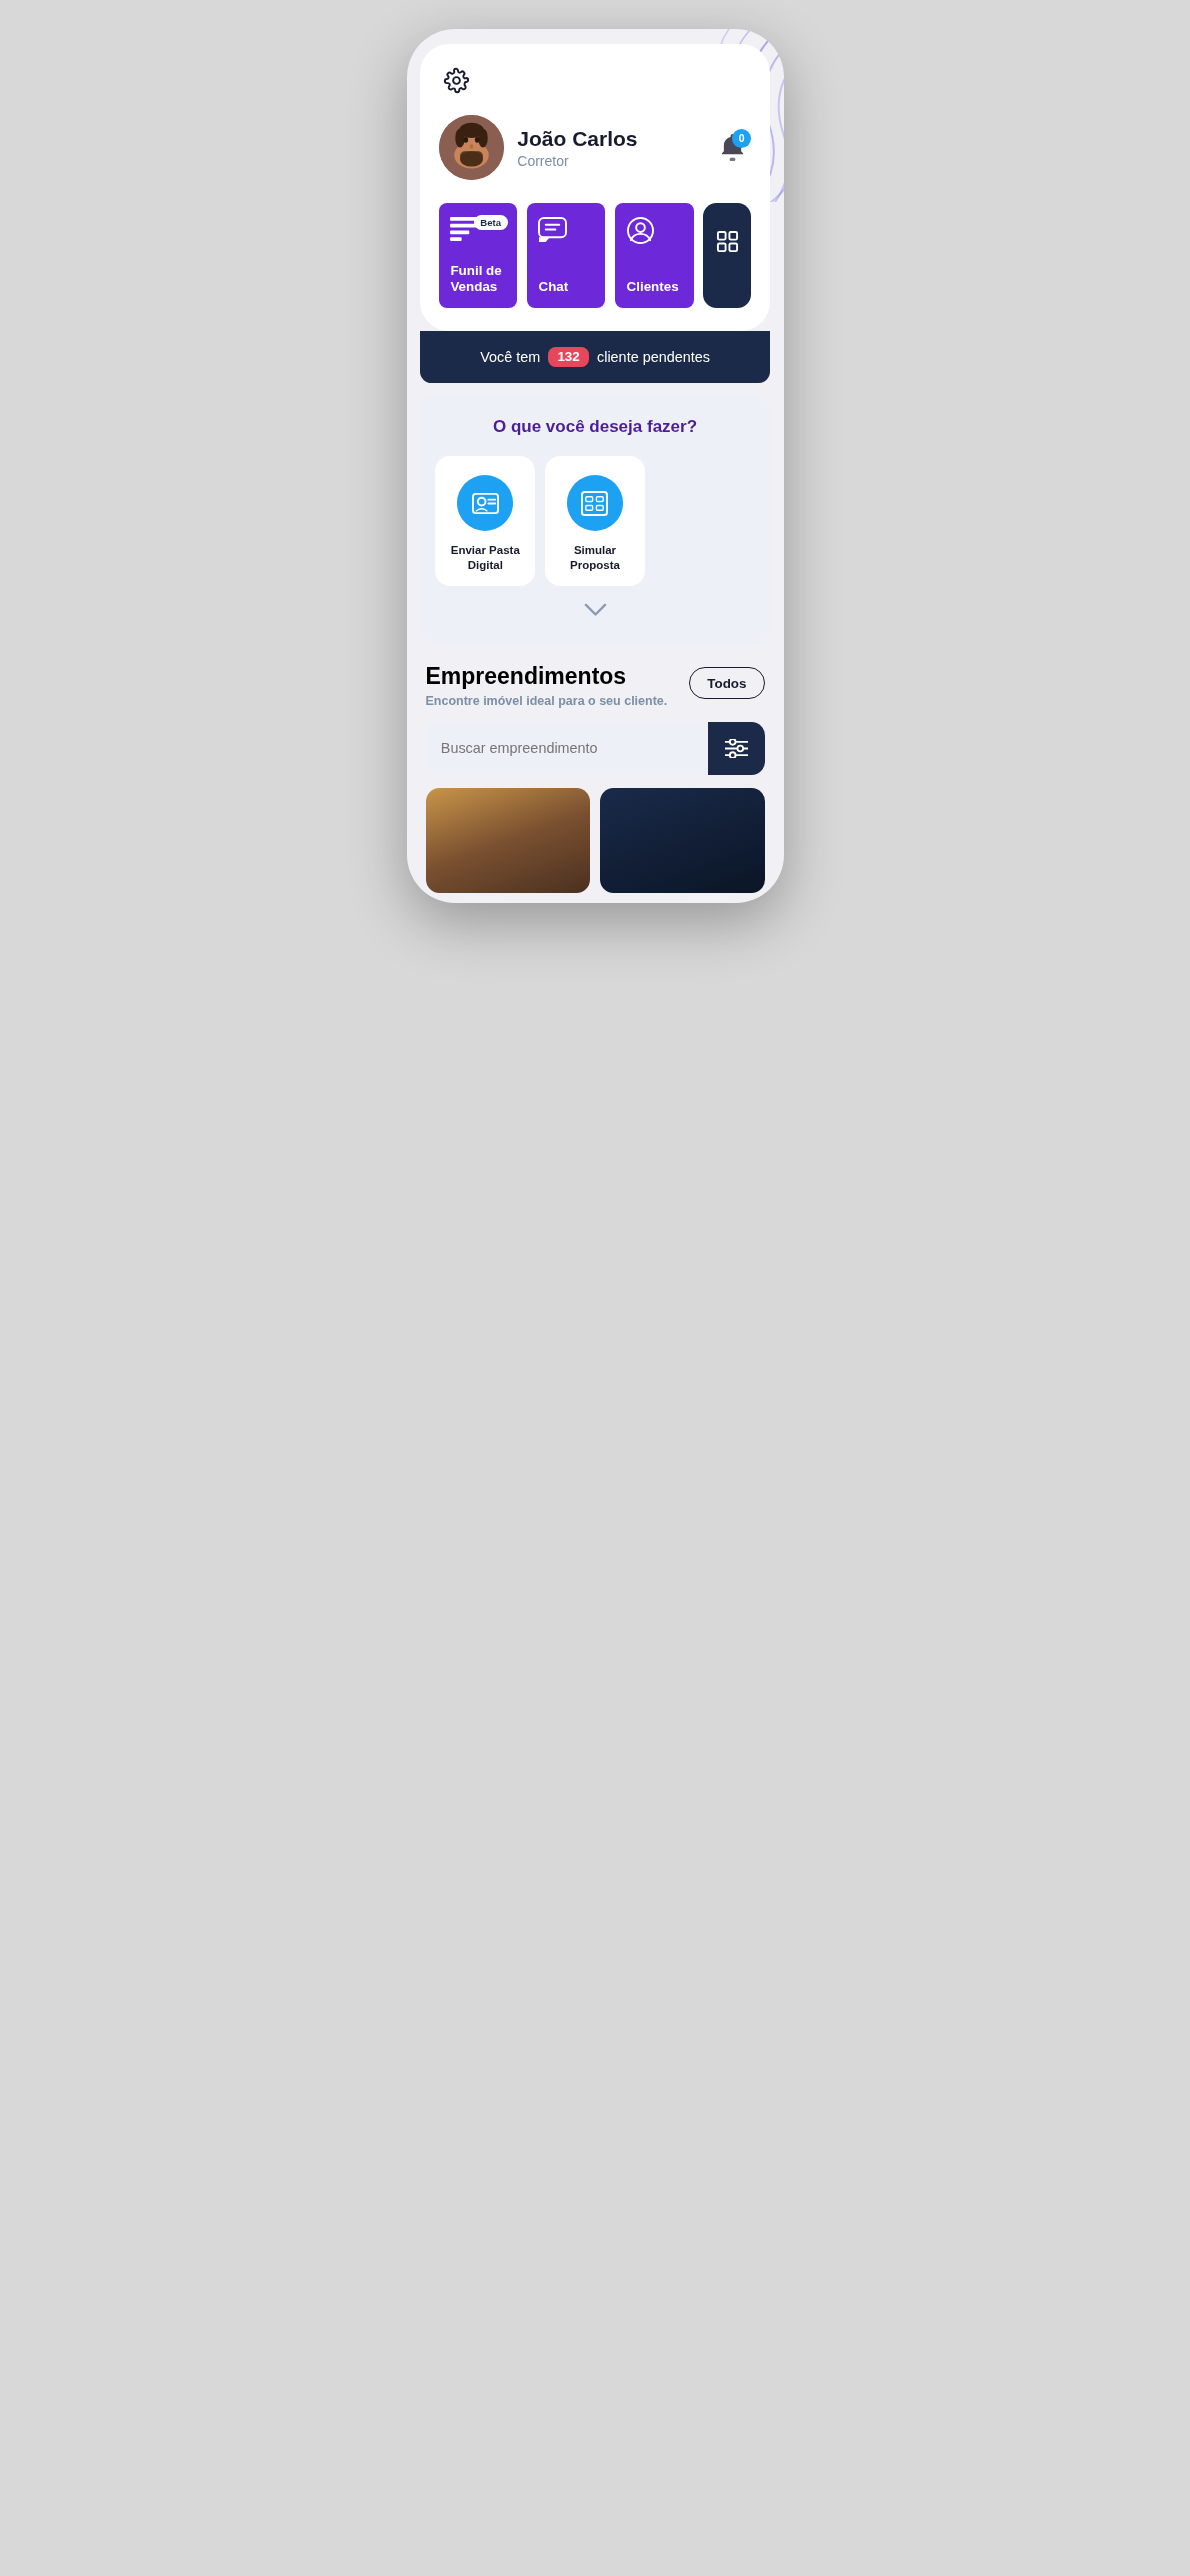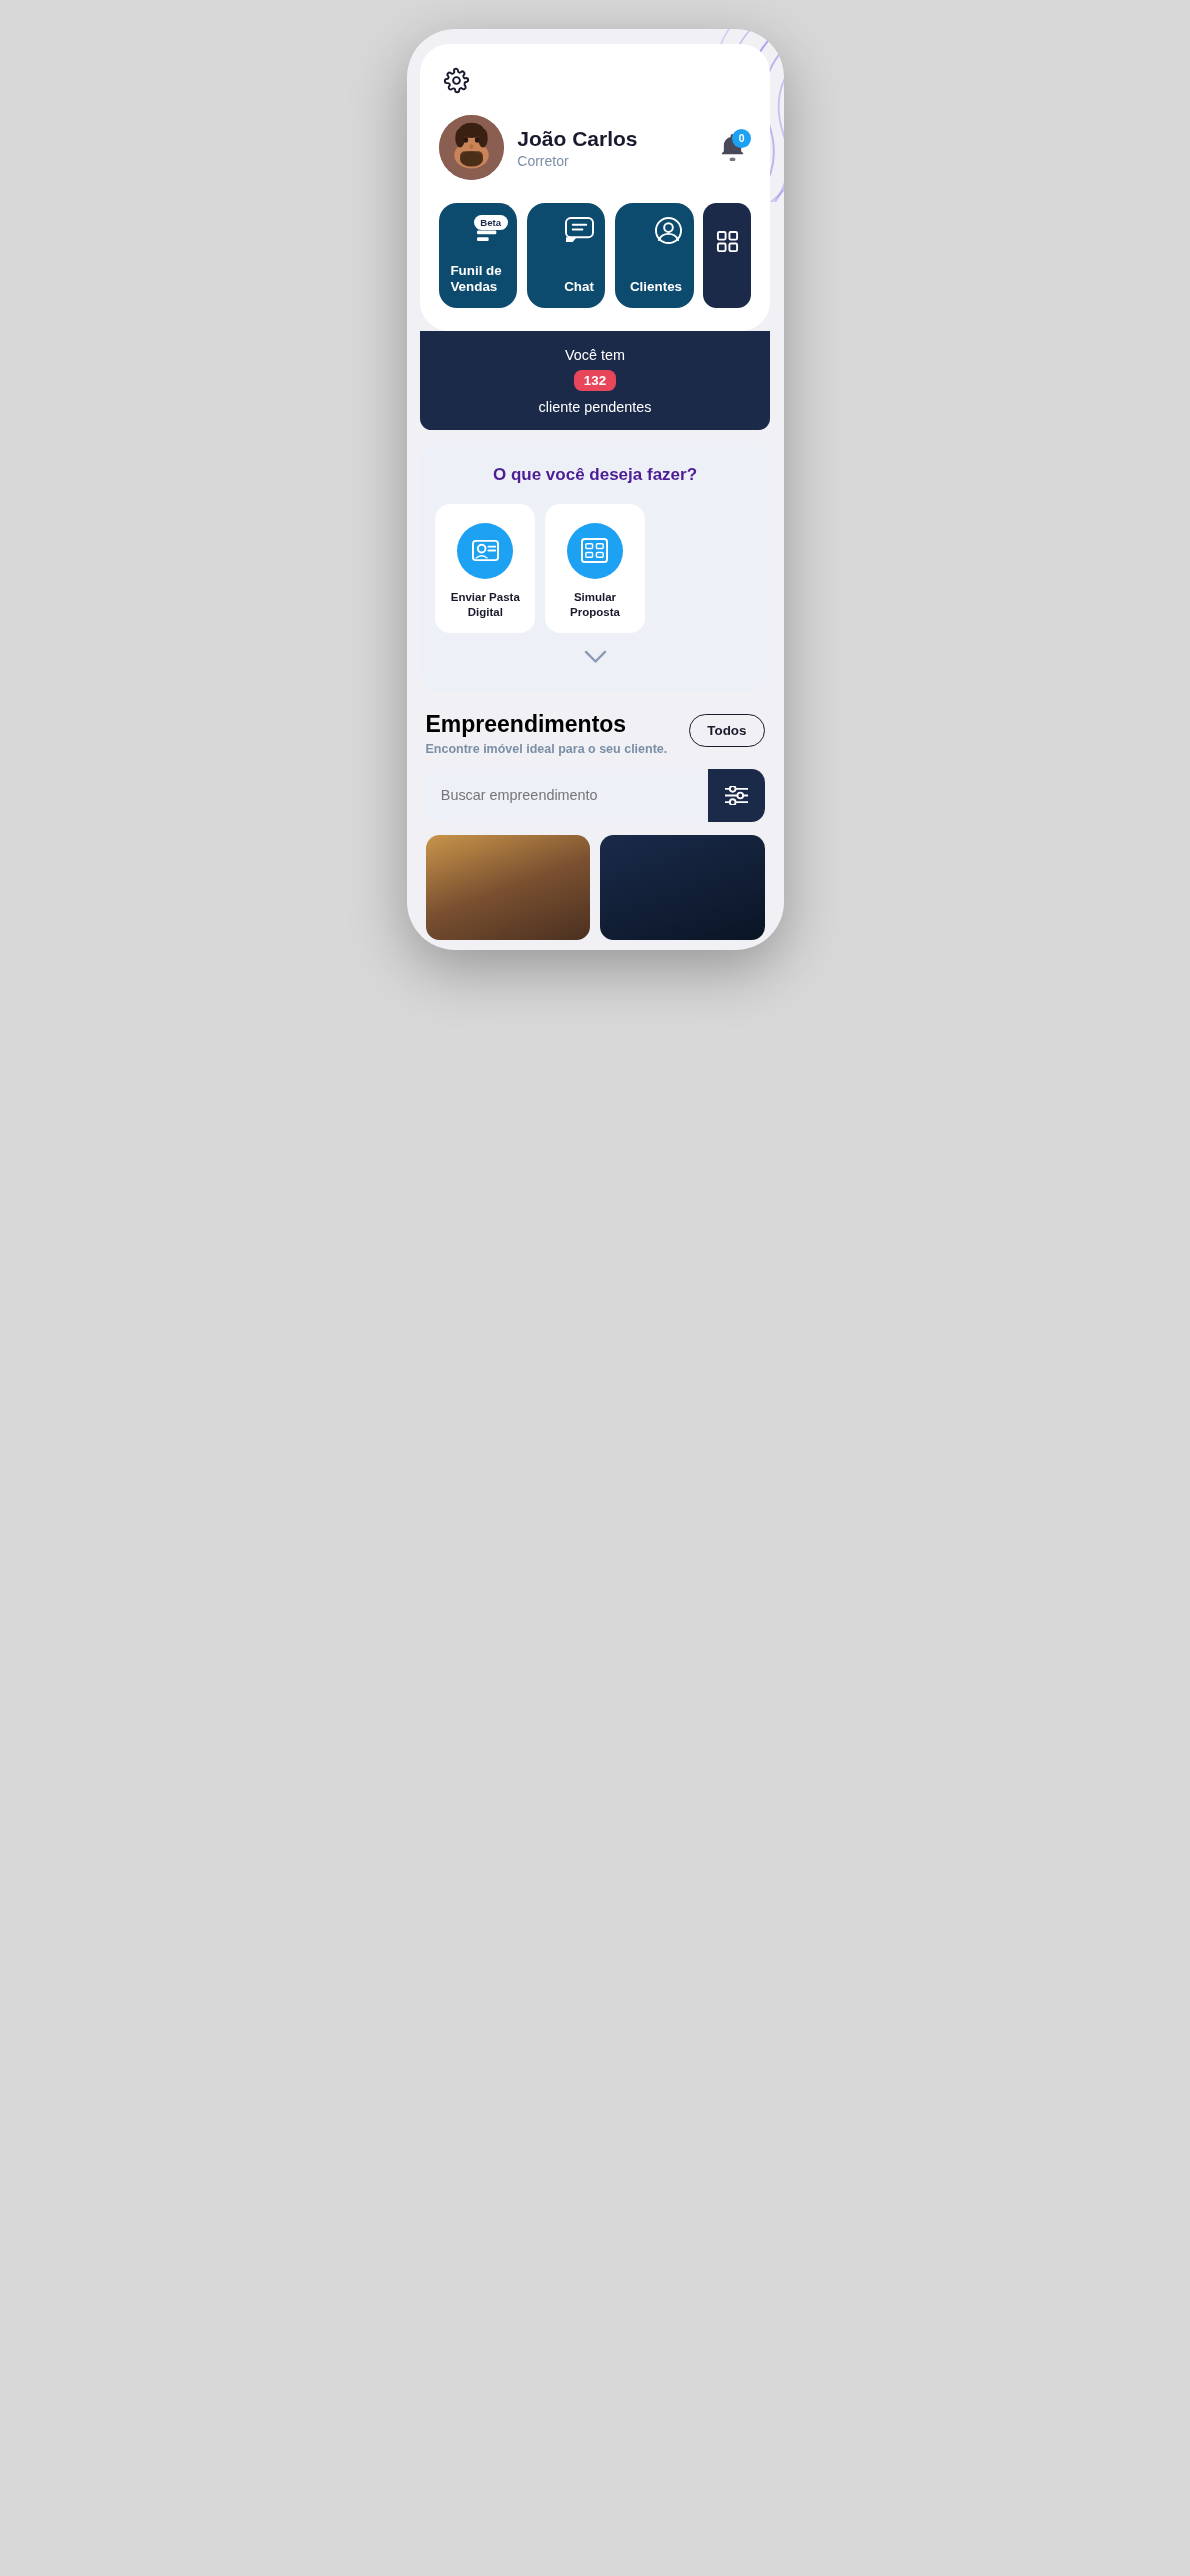--- a/index.html
+++ b/index.html
@@ -136,28 +136,28 @@
     }
 
     
     .menu-row {
       display: flex;
       gap: 9.6px;
       overflow: visible;
     }
 
     .menu-item {
-      background: #0c4a6e;
-      border-radius: 18px;
+      background: #6d28d9;
+      border-radius: 8px;
       padding: 13.4px 11.5px;
       flex: 1;
       min-height: 105px;
       display: flex;
       flex-direction: column;
-      align-items: flex-end;
+      align-items: flex-start;
       justify-content: space-between;
       cursor: pointer;
       position: relative;
       min-width: 0;
     }
 
     .menu-item-icon {
       color: #fff;
       font-size: 27px;
       line-height: 1;
@@ -203,21 +203,20 @@
       padding: 15.3px 19px;
       text-align: right;
       font-size: 14.4px;
       color: #fff;
       display: flex;
       align-items: center;
       justify-content: center;
       gap: 7.7px;
       margin: 0 13.4px;
       border-radius: 0 0 11.5px 11.5px;
-      flex-direction: column;
     }
 
     .tasks-count {
       background: #e8465a;
       color: #fff;
       font-size: 13.4px;
       font-weight: 700;
       padding: 2.9px 9.6px;
       border-radius: 7.7px;
     }

